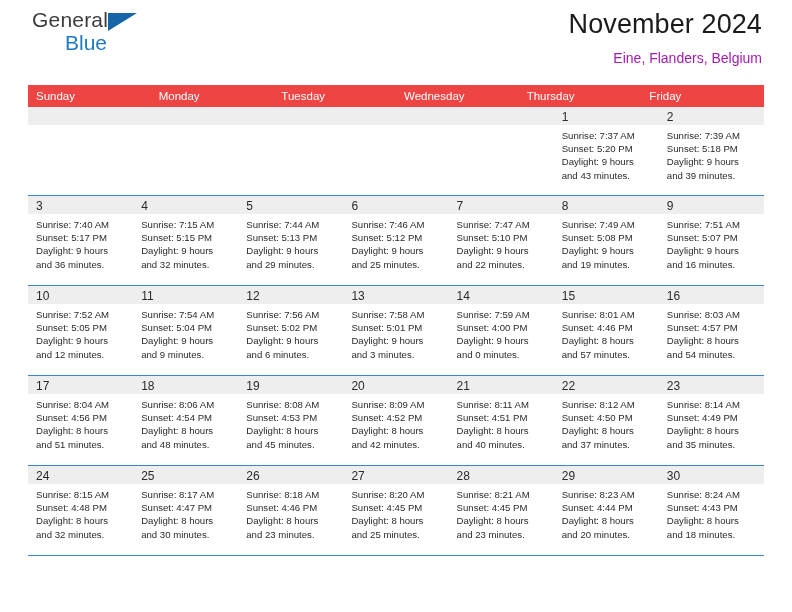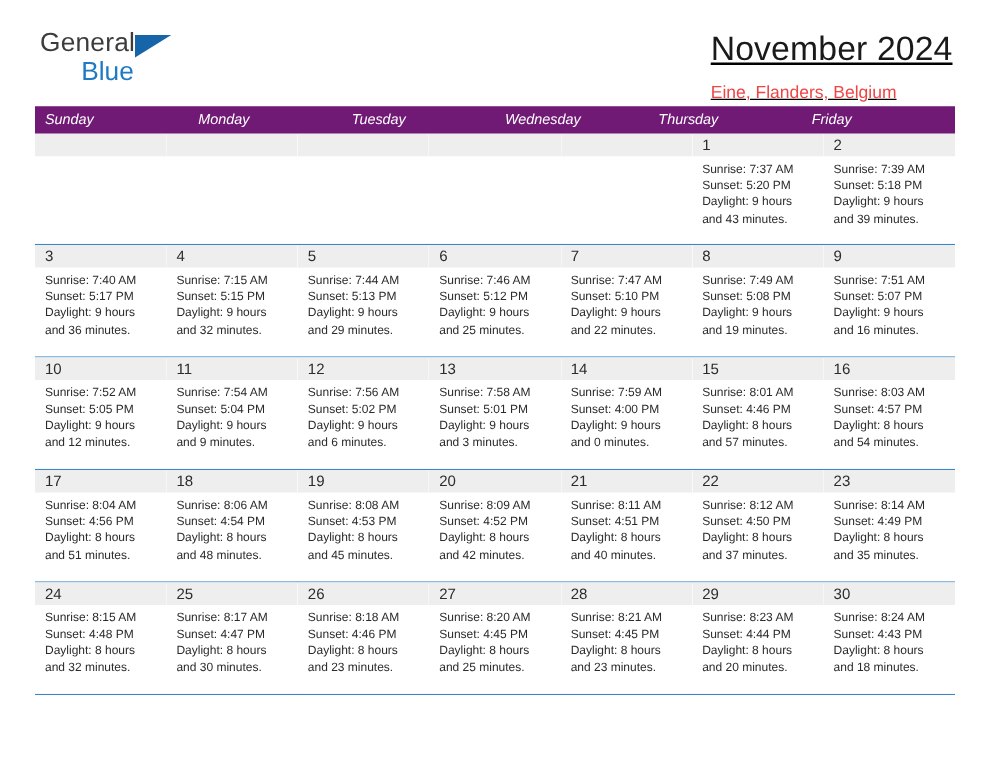--- a/index.html
+++ b/index.html
@@ -19,21 +19,21 @@
     background: #ffffff;
     padding: 0 28px;
   }
 
   
   .header {
     display: flex;
     align-items: flex-start;
     justify-content: space-between;
     height: 76px;
-    padding-top: 23px;
+    padding-top: 8px;
   }
 
   .brand {
     position: relative;
     width: 130px;
     padding-left: 4px;
   }
   .brand-row1 {
     font-size: 21px;
     color: #3c3c3c;
@@ -51,49 +51,47 @@
     position: absolute;
     left: 80px;
     top: 5px;
     width: 0;
     height: 0;
     border-left: 29px solid #1565a8;
     border-bottom: 18px solid transparent;
   }
 
   .titles {
-    text-align: left;
+    text-align: right;
     padding-right: 2px;
-    text-decoration: underline;
   }
   .cal-title {
     font-size: 27px;
     font-weight: normal;
     color: #1a1a1a;
     line-height: 33px;
     letter-spacing: .1px;
   }
   .cal-subtitle {
     font-size: 14px;
-    color: #ef4444;
+    color: #a21caf;
     line-height: 22px;
     margin-top: 6px;
   }
 
   
   .calendar {
     width: 736px;
     margin-top: 9px;
   }
 
   .weekday-row {
     display: flex;
-    background: #701a75;
+    background: #ef4444;
     height: 22px;
-    font-style: italic;
   }
   .weekday {
     flex: 1 1 0;
     color: #ffffff;
     font-size: 11.5px;
     line-height: 22px;
     padding-left: 8px;
     white-space: nowrap;
   }
 

